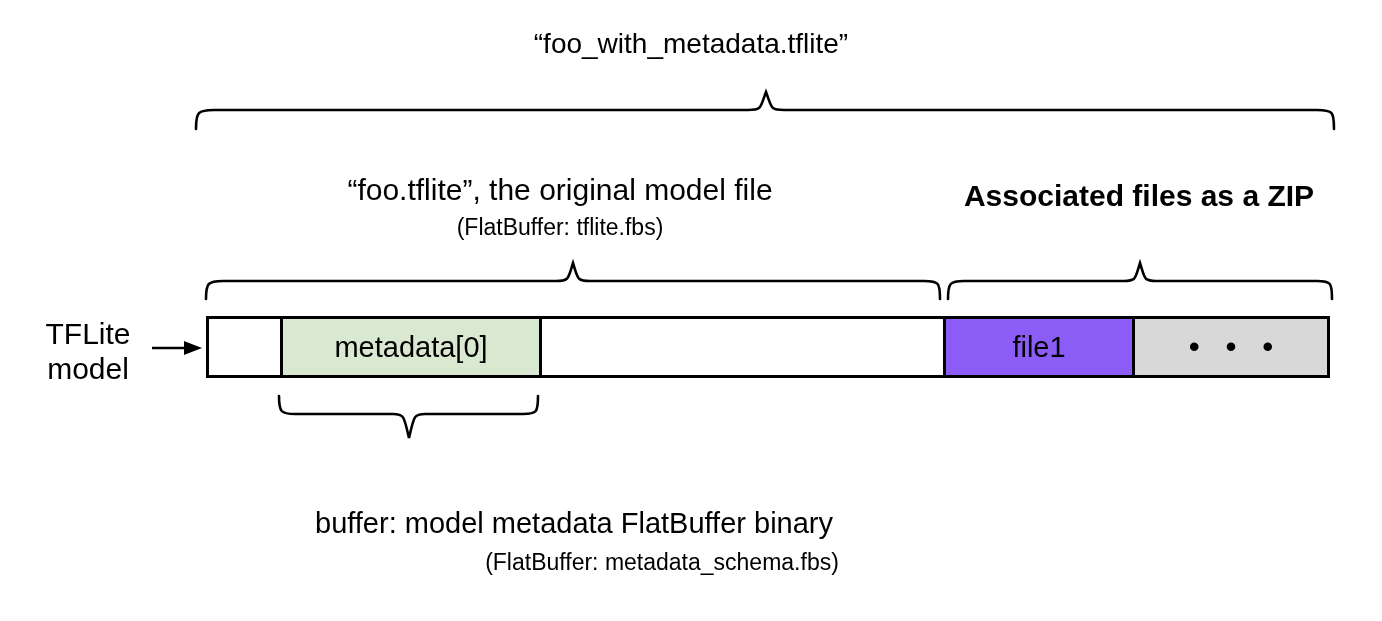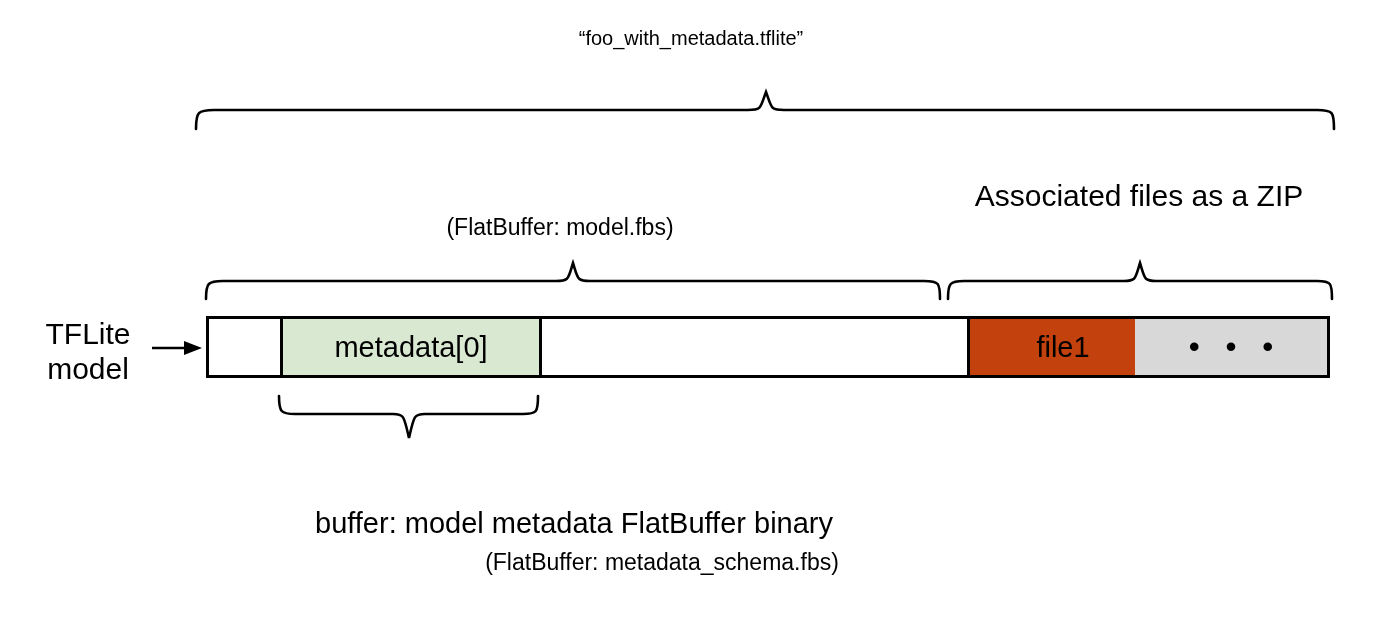--- a/index.html
+++ b/index.html
@@ -24,41 +24,42 @@
     line-height: 1.18;
     color: #000;
   }
   .center { text-align: center; }
 
   
   #title-text {
     left: 0px;
     top: 27px;
     width: 1382px;
-    font-size: 20px;
+    font-size: 28px;
   }
 
   
   #orig-model-caption {
     left: 170px;
     top: 172px;
     width: 780px;
     font-size: 30px;
   }
   #orig-model-sub {
     left: 170px;
     top: 214px;
     width: 780px;
     font-size: 23px;
   }
   #assoc-caption {
     left: 943px;
     top: 178px;
     width: 392px;
     font-size: 30px;
+    font-weight: bold;
   }
 
   
   #tflite-label {
     left: 18px;
     top: 316px;
     width: 140px;
     font-size: 30px;
     text-align: center;
   }
@@ -92,21 +93,21 @@
     align-items: center;
     justify-content: center;
     font-size: 29px;
   }
   .cell.divl { border-left: 3px solid #000; }
   .cell.divr { border-right: 3px solid #000; }
 
   #cell-header  { left: 0px;   width: 71px;  background: #ffffff; }
   #cell-metadata{ left: 71px;  width: 262px; background: #d9e8d1; }
   #cell-body    { left: 333px; width: 401px; background: #ffffff; }
-  #cell-file1   { left: 734px; width: 192px; background: #c2410c; margin-left: 24px; }
+  #cell-file1   { left: 734px; width: 192px; background: #8b5cf6; }
   #cell-more    { left: 926px; width: 192px; background: #d8d8d8; }
 
   .dots {
     letter-spacing: 9px;
     font-size: 30px;
     font-weight: 700;
     padding-left: 9px;
   }
 
   
@@ -147,21 +148,22 @@
     text-align: center;
   }
 </style>
 </head>
 <body>
 
 <div id="stage">
 
   <div class="txt center" id="title-text">“foo_with_metadata.tflite”</div>
 
-  <div class="txt center" id="orig-model-sub">(FlatBuffer: model.fbs)</div>
+  <div class="txt center" id="orig-model-caption">“foo.tflite”, the original model file</div>
+  <div class="txt center" id="orig-model-sub">(FlatBuffer: tflite.fbs)</div>
   <div class="txt center" id="assoc-caption">Associated files as a ZIP</div>
 
   <div class="txt" id="tflite-label"><span>TFLite</span><br><span>model</span></div>
 
   <svg id="arrow" viewBox="0 0 52 20">
     <line x1="0" y1="10" x2="36" y2="10" stroke="#000" stroke-width="2.6"></line>
     <polygon points="32,3 50,10 32,17" fill="#000"></polygon>
   </svg>
 
   <div id="bar">

